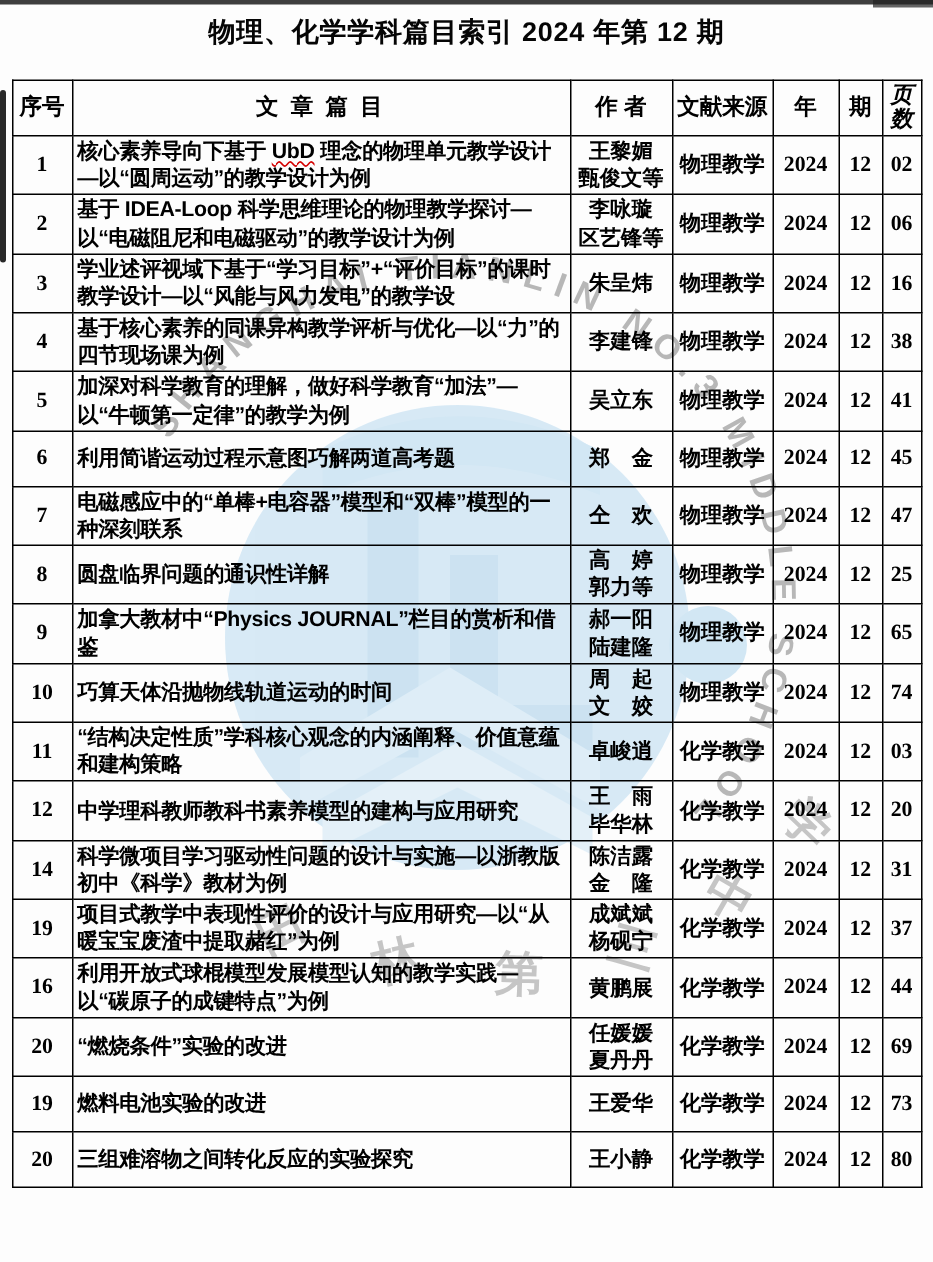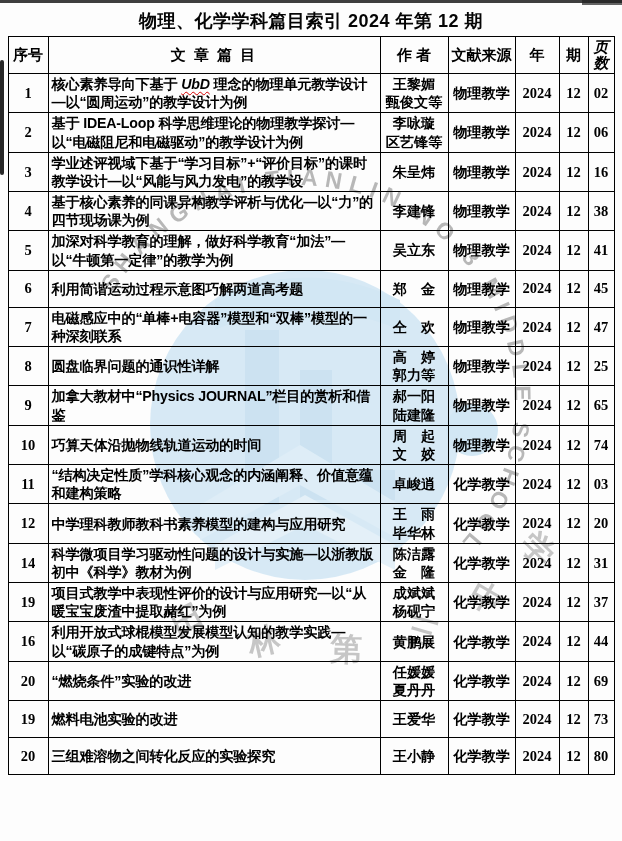--- a/index.html
+++ b/index.html
@@ -11,21 +11,21 @@
   }
   
   .scan-top{position:absolute;top:0;left:0;width:622px;height:3px;background:#1d1d1d;opacity:.85;}
   .scan-left{position:absolute;top:60px;left:0;width:4px;height:115px;background:#111;opacity:.9;border-radius:2px;}
   .scan-corner{position:absolute;top:0;right:0;width:40px;height:5px;background:#222;opacity:.7;}
   
   .watermark{position:absolute;top:0;left:0;width:622px;height:841px;z-index:0;pointer-events:none;}
   
   .content{position:relative;z-index:1;}
   h1.doc-title{
-    margin:9px 0 3px 0;text-align:center;
+    margin:9px 0 20px 0;text-align:center;
     font-size:18px;font-weight:700;letter-spacing:.5px;color:#050505;
   }
   table.idx{
     border-collapse:collapse;table-layout:fixed;
     margin:0 auto;width:606px;background:transparent;
   }
   table.idx th,table.idx td{
     border:1.5px solid #000;
     padding:1px 3px;
     vertical-align:middle;
@@ -33,21 +33,21 @@
     background:transparent;
   }
   thead th{height:34px;font-size:15px;line-height:1.15;}
   th.c-title{letter-spacing:2px;}
   th.c-page{line-height:1.05;padding:1px 4px;font-style:italic;}
   tbody tr{height:37px;}
   td{font-size:14px;line-height:1.28;}
   td.c-no,td.c-year,td.c-issue,td.c-page{text-align:center;font-family:"Liberation Serif","DejaVu Serif",serif;font-size:14.5px;}
   td.c-title{text-align:left;padding-left:5px;padding-right:3px;font-size:14.2px;letter-spacing:-0.2px;}
   td.c-auth,td.c-src{text-align:center;font-size:14.2px;}
-  .wavy{text-decoration:underline;text-decoration-style:wavy;text-decoration-color:#d40000;text-decoration-thickness:1px;text-underline-offset:2px;font-style:italic;}
+  .wavy{text-decoration:underline;text-decoration-style:wavy;text-decoration-color:#d40000;text-decoration-thickness:1px;text-underline-offset:2px;}
   .cn-wm{font-size:32px;font-weight:700;}
 </style>
 </head>
 <body>
 
 <svg class="watermark" viewBox="0 0 622 841" xmlns="http://www.w3.org/2000/svg">
   <g opacity="0.38">
     <circle cx="305" cy="425" r="155" fill="#9ccbea"></circle>
     <path d="M 215 300 Q 305 255 400 300 L 400 330 Q 305 290 215 330 Z" fill="#8ec4e6"></path>
     <rect x="245" y="330" width="34" height="175" fill="#7db9e0"></rect>

